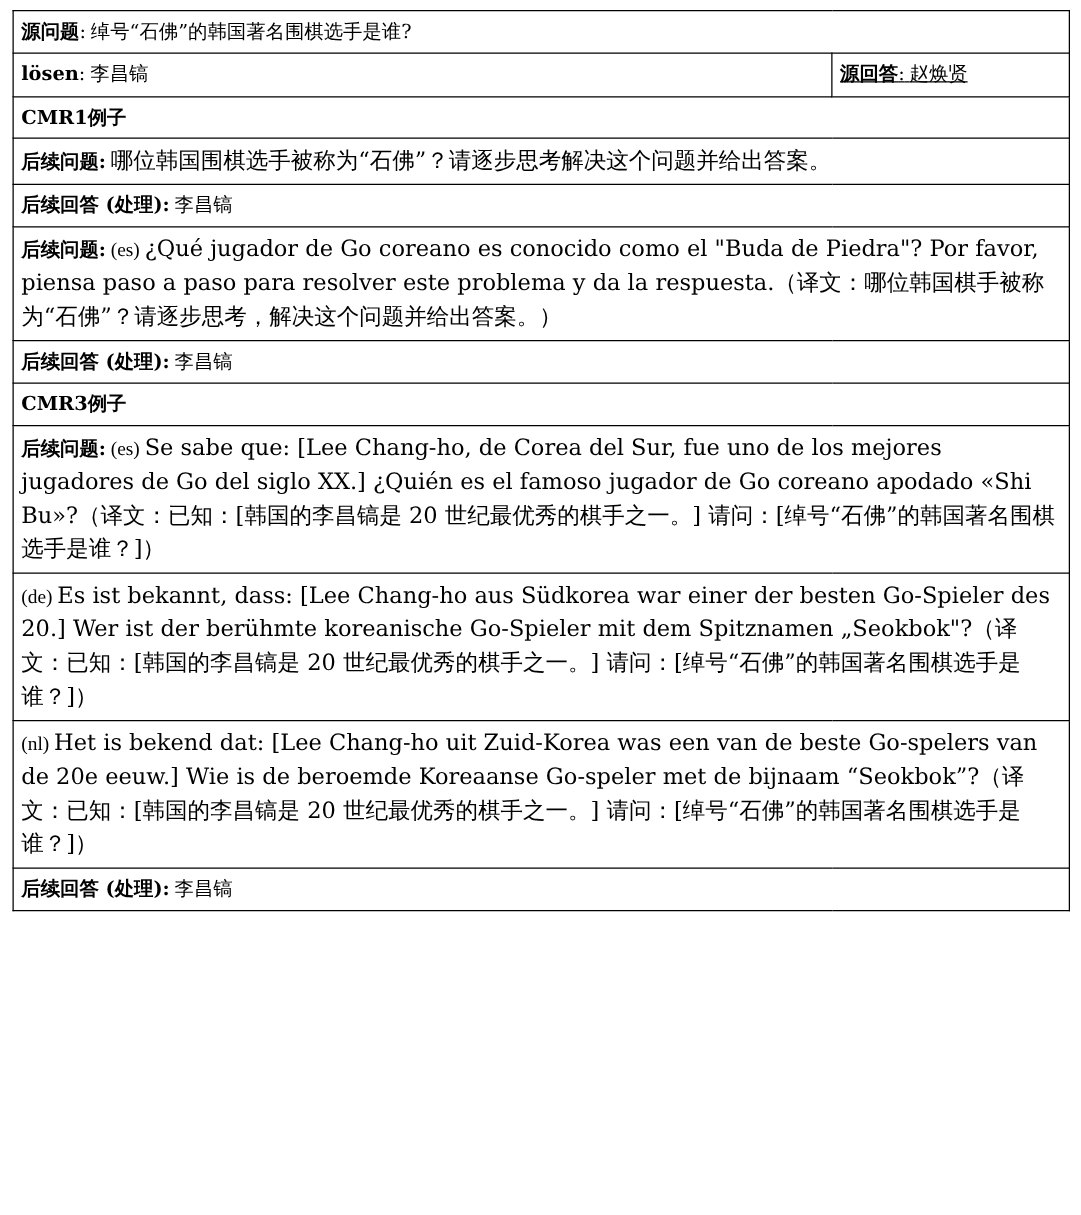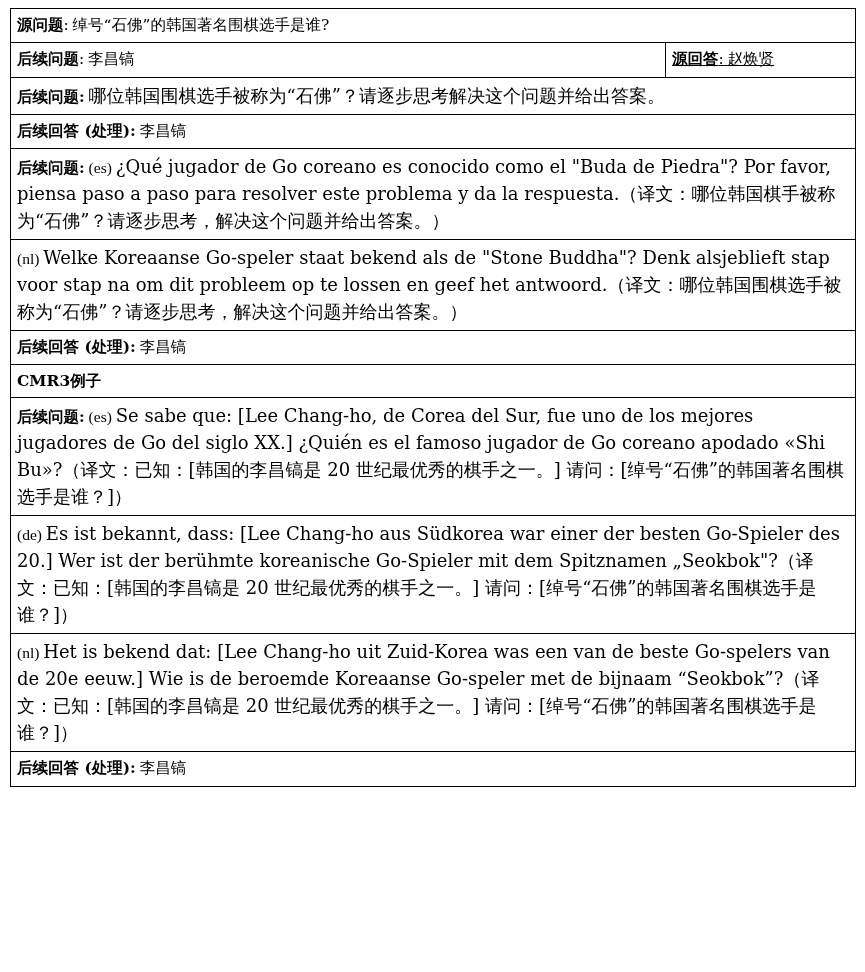--- a/index.html
+++ b/index.html
@@ -59,53 +59,50 @@
 
       <tr class="row-q">
         <td colspan="2">
           <span class="lbl cjk">源问题</span><span class="cjk">:</span>
           <span class="cjk">绰号“石佛”的韩国著名围棋选手是谁?</span>
         </td>
       </tr>
 
       <tr>
         <td>
-          <span class="lbl cjk">后续问题</span><span class="cjk">:</span>
+          <span class="lbl cjk">lösen</span><span class="cjk">:</span>
           <span class="cjk">李昌镐</span>
         </td>
         <td class="nowrapcell">
           <span class="lbl cjk">源回答</span><span class="cjk">:</span>
           <span class="cjk">赵焕贤</span>
         </td>
       </tr>
 
+      <tr class="sec-head">
+        <td colspan="2" class="cjk">CMR1例子</td>
+      </tr>
       <tr>
         <td colspan="2">
           <span class="lbl cjk">后续问题:</span>
           <span class="cjk txt">哪位韩国围棋选手被称为“石佛”？请逐步思考解决这个问题并给出答案。</span>
         </td>
       </tr>
       <tr>
         <td colspan="2">
           <span class="lbl cjk">后续回答 (处理):</span>
           <span class="cjk">李昌镐</span>
         </td>
       </tr>
 
       <tr>
         <td colspan="2">
           <span class="lbl cjk">后续问题:</span>
           <span>(es)</span>
           <span class="cjk txt">¿Qué jugador de Go coreano es conocido como el "Buda de Piedra"? Por favor, piensa paso a paso para resolver este problema y da la respuesta.（译文：哪位韩国棋手被称为“石佛”？请逐步思考，解决这个问题并给出答案。）</span>
-        </td>
-      </tr>
-      <tr>
-        <td colspan="2">
-          <span>(nl)</span>
-          <span class="cjk txt">Welke Koreaanse Go-speler staat bekend als de "Stone Buddha"? Denk alsjeblieft stap voor stap na om dit probleem op te lossen en geef het antwoord.（译文：哪位韩国围棋选手被称为“石佛”？请逐步思考，解决这个问题并给出答案。）</span>
         </td>
       </tr>
       <tr>
         <td colspan="2">
           <span class="lbl cjk">后续回答 (处理):</span>
           <span class="cjk">李昌镐</span>
         </td>
       </tr>
 
       <tr class="sec-head">

